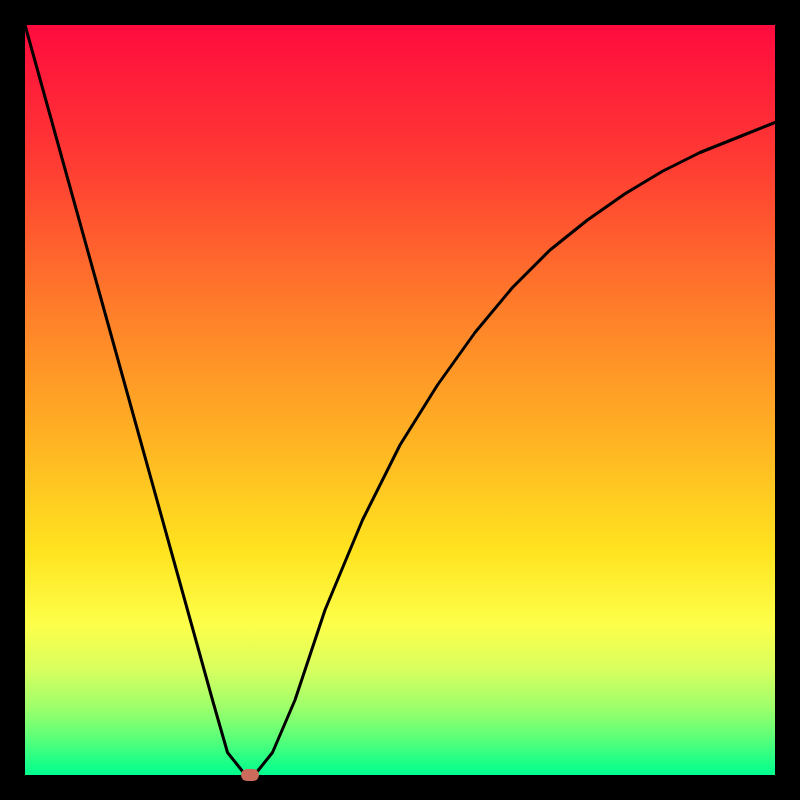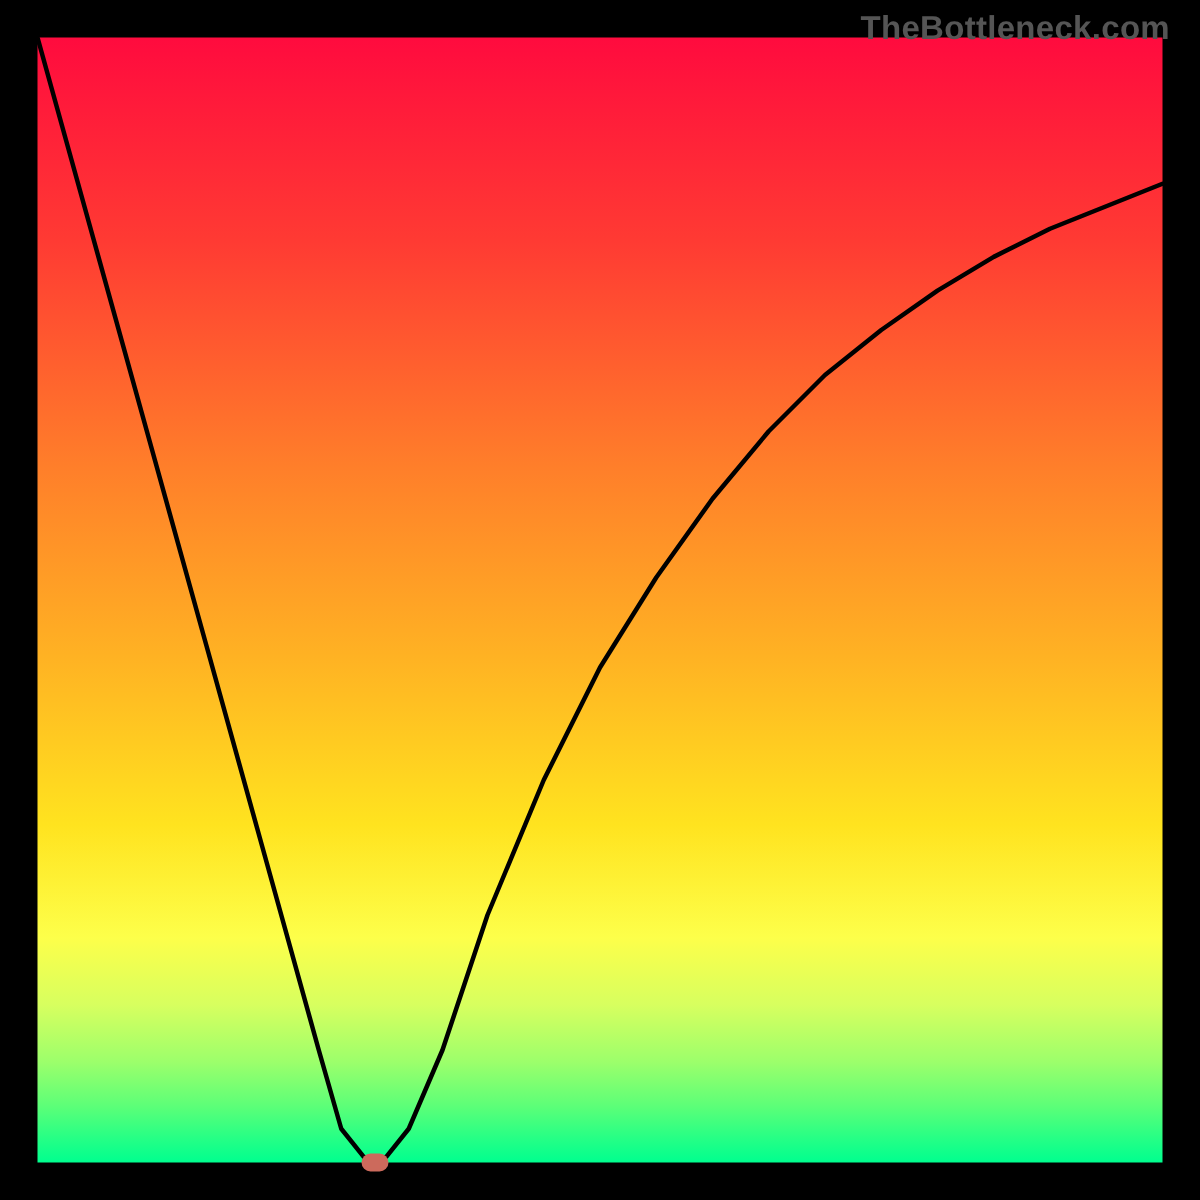--- a/index.html
+++ b/index.html
@@ -62,20 +62,19 @@
     border-radius: 6px;
     background: #cc6a5c;
     transform: translate(-50%, -50%);
     z-index: 3;
   }
 </style>
 </head>
 <body>
 
 <div class="container">
-  <div class="brand">TheBottleneck.com</div>
   <div class="plot">
     <svg class="curve" viewBox="0 0 750 750" preserveAspectRatio="none">
       <path id="curve-path" fill="none" stroke="#000" stroke-width="3" stroke-linejoin="round" stroke-linecap="round" d="M0.00 0.00 L37.50 135.00 L75.00 270.00 L112.50 405.00 L150.00 540.00 L187.50 675.00 L202.50 727.50 L217.50 746.25 L225.00 750.00 L232.50 746.25 L247.50 727.50 L270.00 675.00 L300.00 585.00 L337.50 495.00 L375.00 420.00 L412.50 360.00 L450.00 307.50 L487.50 262.50 L525.00 225.00 L562.50 195.00 L600.00 168.75 L637.50 146.25 L675.00 127.50 L712.50 112.50 L750.00 97.50"></path>
     </svg>
     <div id="marker" class="marker" style="left: 225px; top: 750px; background: rgb(204, 106, 92);"></div>
   </div>
 </div>
 
 </body></html>

